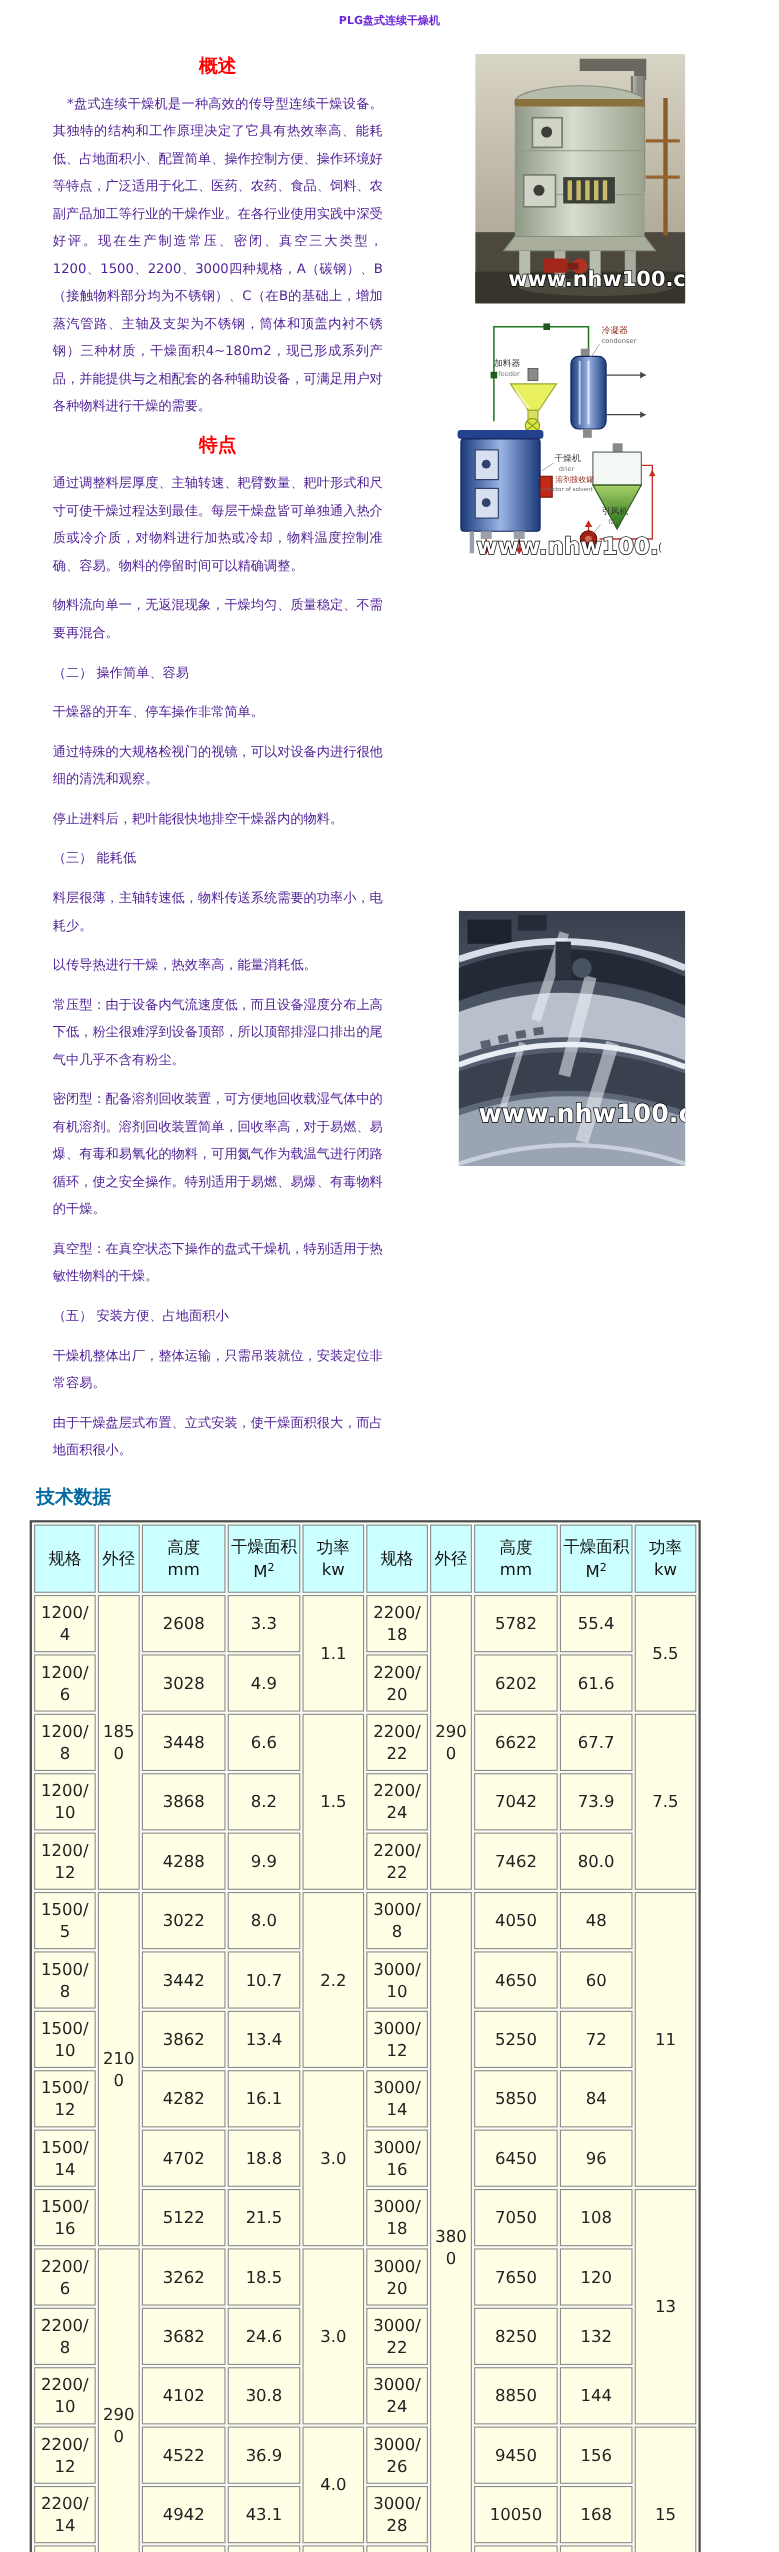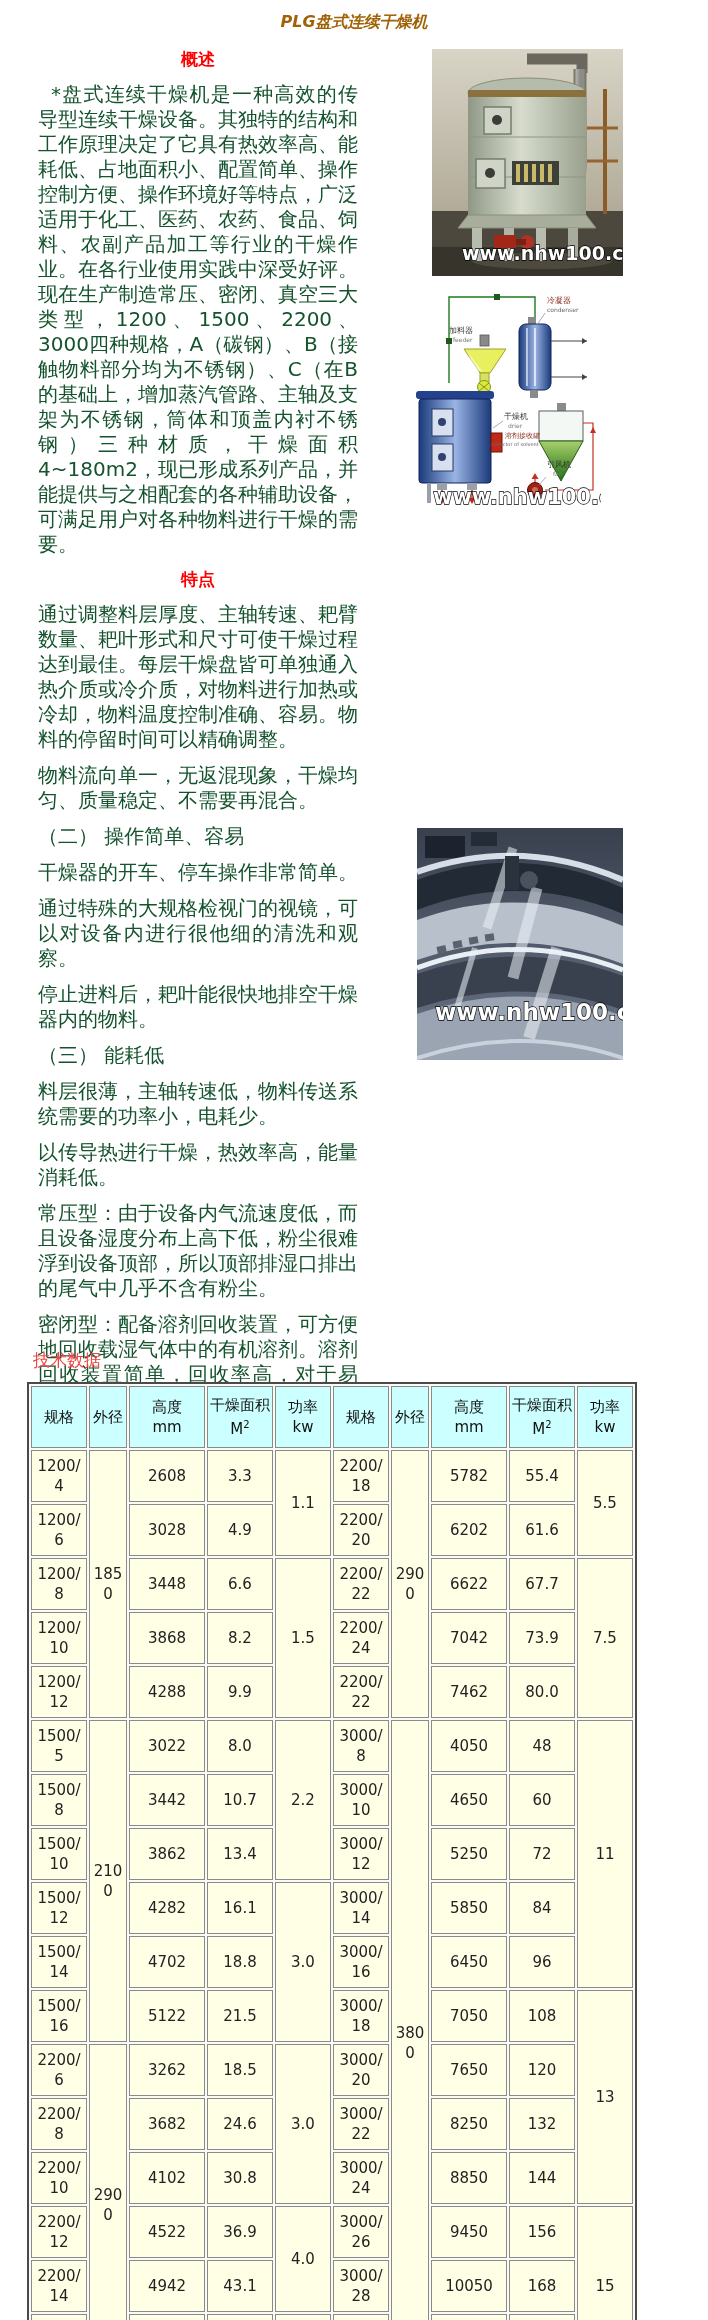--- a/index.html
+++ b/index.html
@@ -1,27 +1,27 @@
 <!DOCTYPE html>
 <html><head>
 <meta charset="utf-8">
 <style>
   html,body { margin:0; padding:0; background:#fff; }
   .page { position:relative; width:708px; height:2320px; background:#ffffff;
           font-family:"DejaVu Sans", sans-serif; overflow:hidden; }
-  .title { padding-top:12px; text-align:center; font-size:16px; font-weight:bold; color:#a16207;font-style:italic; }
+  .title { padding-top:12px; text-align:center; font-size:10px; font-weight:bold; color:#6d28d9; }
   .content { position:absolute; left:33px; top:40px; width:330px; }
   .sec-heading { color:#ff0000; font-weight:bold; font-size:17px; margin:8px 0 4px 0;text-align:center; }
-  .body-text { font-size:20px; line-height:25px; color:#14532d; margin:11px 5px; text-align:justify; }
+  .body-text { font-size:12px; line-height:25px; color:#4c1d95; margin:11px 15px; text-align:justify; }
   .overview-para { text-indent:13px; }
   .img-box { position:absolute; }
   .img-photo-top   { left:432px; top:49px;  width:191px; height:227px; }
   .img-diagram     { left:387px; top:283px; width:214px; height:226px; }
   .img-photo-discs { left:417px; top:828px; width:206px; height:232px; }
-  .tech-heading { position:absolute; left:33px; top:1349px; color:#ef4444; font-weight:normal; font-size:17px; }
+  .tech-heading { position:absolute; left:33px; top:1349px; color:#0369a1; font-weight:bold; font-size:17px; }
   table.tech { position:absolute; left:27px; top:1382px; border-collapse:separate; border-spacing:2px;
                border:2px solid #4a4a4a; background:#fbfbf6; }
   table.tech th { background:#ccffff; border:1px solid #8a8a8a; font-size:15px; font-weight:normal;
                   color:#111; text-align:center; vertical-align:middle; padding:6px 1px; height:48px; line-height:20px; }
   table.tech td { background:#ffffe6; border:1px solid #8a8a8a; font-size:15px; color:#222;
                   text-align:center; vertical-align:middle; padding:2px; height:46px; line-height:20px;
                   word-break:break-all; }
   table.tech sup { font-size:10px; }
   .wm { font-weight:bold; fill:#ffffff; stroke:#000000; stroke-width:1.3px; paint-order:stroke;
         font-family:"DejaVu Sans", sans-serif; }

